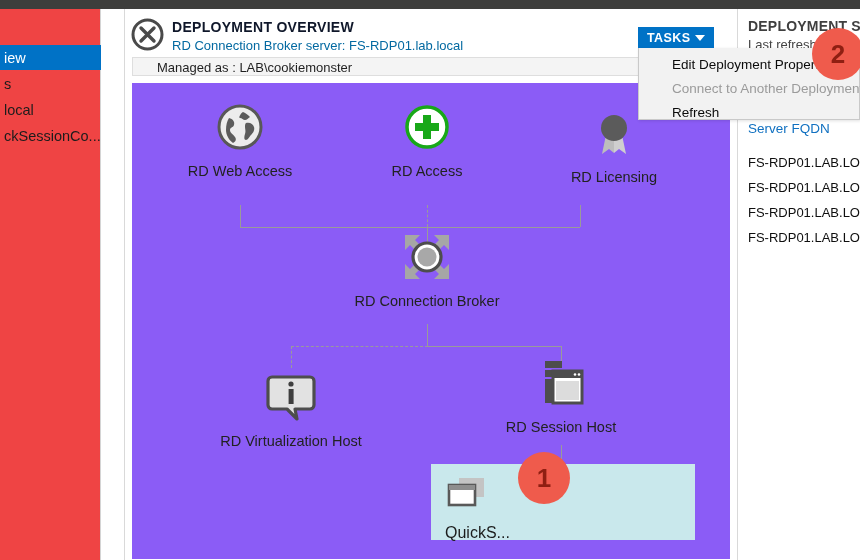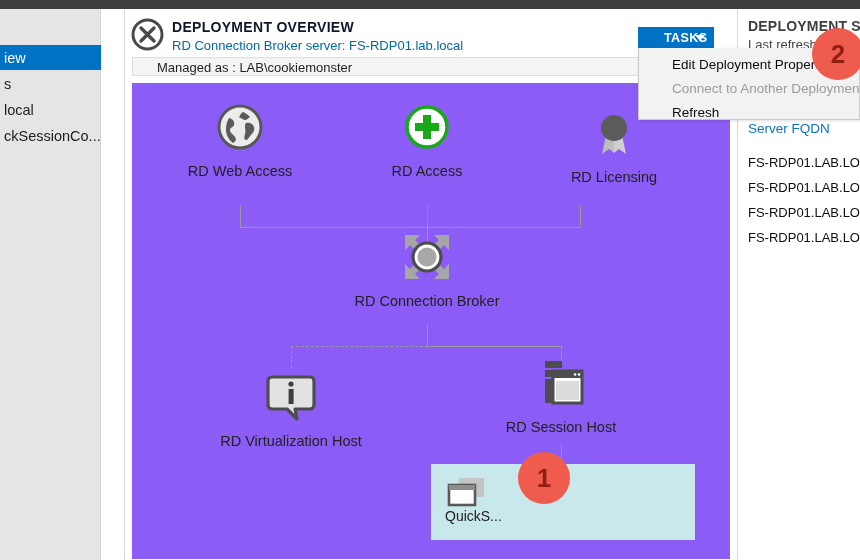--- a/index.html
+++ b/index.html
@@ -13,21 +13,21 @@
 
   
   .topbar {
     position: absolute; left: 0; top: 0; width: 860px; height: 9px;
     background: #3e3e3c;
   }
 
   
   .sidebar {
     position: absolute; left: 0; top: 9px; width: 101px; height: 551px;
-    background: #e5e5e5;
+    background: #ef4444;
     border-right: 1px solid #d4d4d4;
   }
   .nav-item {
     position: absolute; left: 0; width: 101px; height: 25px;
     font-size: 14.5px; color: #1c1c1c;
     display: flex; align-items: center;
     padding-left: 4px;
     white-space: nowrap; overflow: hidden;
   }
   .nav-item.selected { background: #0072c6; color: #ffffff; }
@@ -69,28 +69,28 @@
   .ln-solid-h { border-top: 1px solid #9a9a9a; }
   .ln-solid-v { border-left: 1px solid #9a9a9a; }
   .ln-dash-h { border-top: 1px dashed #9a9a9a; }
   .ln-dash-v { border-left: 1px dashed #9a9a9a; }
 
   .collection-tile {
     position: absolute; background: #c9e8ec;
     display: block;
   }
   .coll-ico { position: absolute; left: 16px; top: 12px; width: 40px; height: 32px; }
-  .coll-label { position: absolute; left: 14px; top: 44px; font-size: 14px; color: #1c1c1c; }
+  .coll-label { position: absolute; left: 14px; top: 60px; font-size: 16px; color: #1c1c1c; }
 
   
   .tasks-btn {
     position: absolute; left: 638px; top: 27px; width: 76px; height: 21px;
     background: #0072c6; color: #fff;
     font-size: 12.5px; font-weight: bold; letter-spacing: .4px;
-    display: flex; align-items: center; padding-left: 26px;
+    display: flex; align-items: center; padding-left: 9px;
   }
   .tasks-caret {
     position: absolute; right: 9px; top: 8px;
     width: 0; height: 0;
     border-left: 5px solid transparent; border-right: 5px solid transparent;
     border-top: 6px solid #ffffff;
   }
   .tasks-menu {
     position: absolute; left: 638px; top: 48px; width: 222px; height: 72px;
     background: #f2f2f2; border: 1px solid #c9c9c9; border-top: none;

